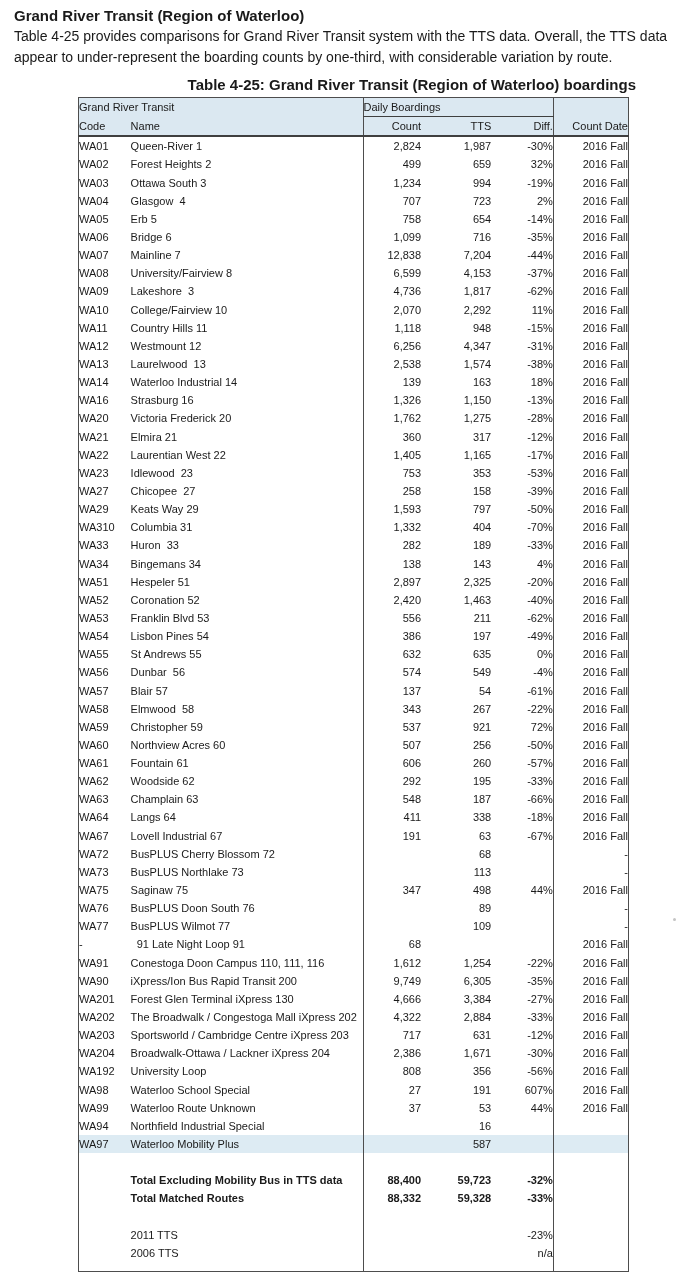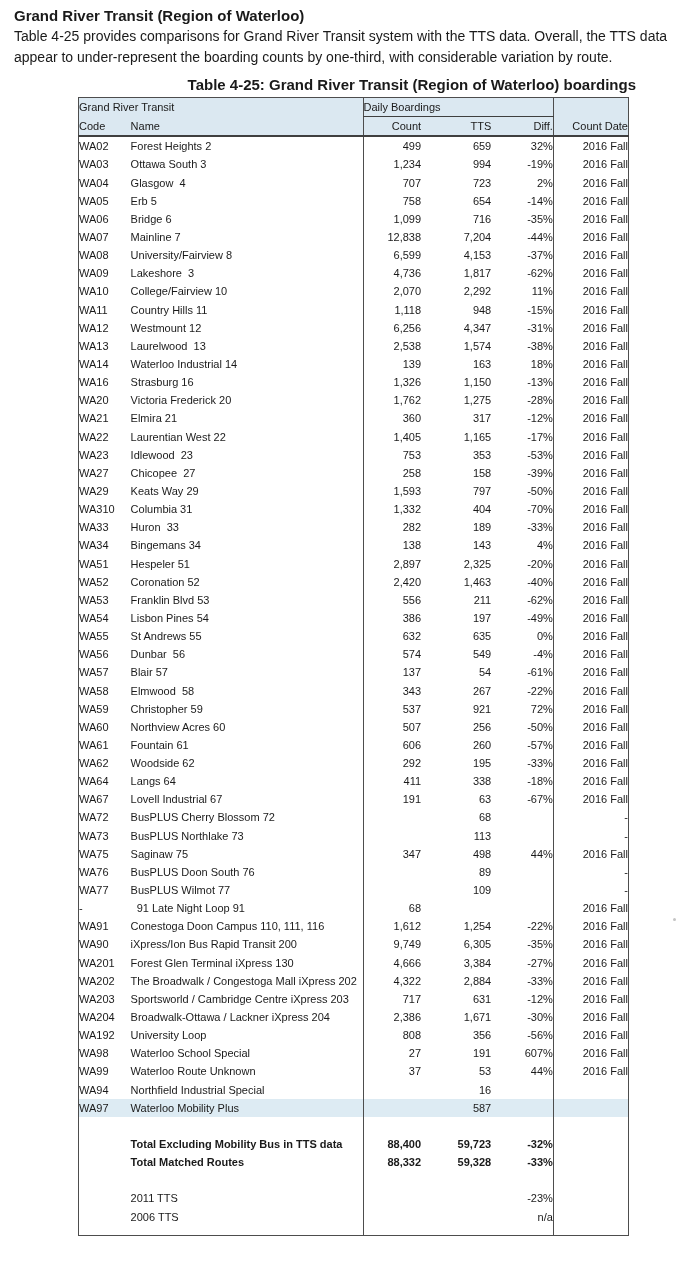--- a/index.html
+++ b/index.html
@@ -68,20 +68,28 @@
         <th class="l code">Code</th>
         <th class="l name">Name</th>
         <th class="r count vl">Count</th>
         <th class="r tts">TTS</th>
         <th class="r diff">Diff.</th>
         <th class="r date vl">Count Date</th>
       </tr>
     </thead>
     <tbody id="table-rows">
         <tr>
+          <td class="l code">WA01</td>
+          <td class="l name">Queen-River 1</td>
+          <td class="r count vl">2,824</td>
+          <td class="r tts">1,987</td>
+          <td class="r diff">-30%</td>
+          <td class="r date vl">2016 Fall</td>
+        </tr>
+        <tr>
           <td class="l code">WA02</td>
           <td class="l name">Forest Heights 2</td>
           <td class="r count vl">499</td>
           <td class="r tts">659</td>
           <td class="r diff">32%</td>
           <td class="r date vl">2016 Fall</td>
         </tr>
         <tr>
           <td class="l code">WA03</td>
           <td class="l name">Ottawa South 3</td>
@@ -348,20 +356,28 @@
         </tr>
         <tr>
           <td class="l code">WA62</td>
           <td class="l name">Woodside 62</td>
           <td class="r count vl">292</td>
           <td class="r tts">195</td>
           <td class="r diff">-33%</td>
           <td class="r date vl">2016 Fall</td>
         </tr>
         <tr>
+          <td class="l code">WA63</td>
+          <td class="l name">Champlain 63</td>
+          <td class="r count vl">548</td>
+          <td class="r tts">187</td>
+          <td class="r diff">-66%</td>
+          <td class="r date vl">2016 Fall</td>
+        </tr>
+        <tr>
           <td class="l code">WA64</td>
           <td class="l name">Langs 64</td>
           <td class="r count vl">411</td>
           <td class="r tts">338</td>
           <td class="r diff">-18%</td>
           <td class="r date vl">2016 Fall</td>
         </tr>
         <tr>
           <td class="l code">WA67</td>
           <td class="l name">Lovell Industrial 67</td>

